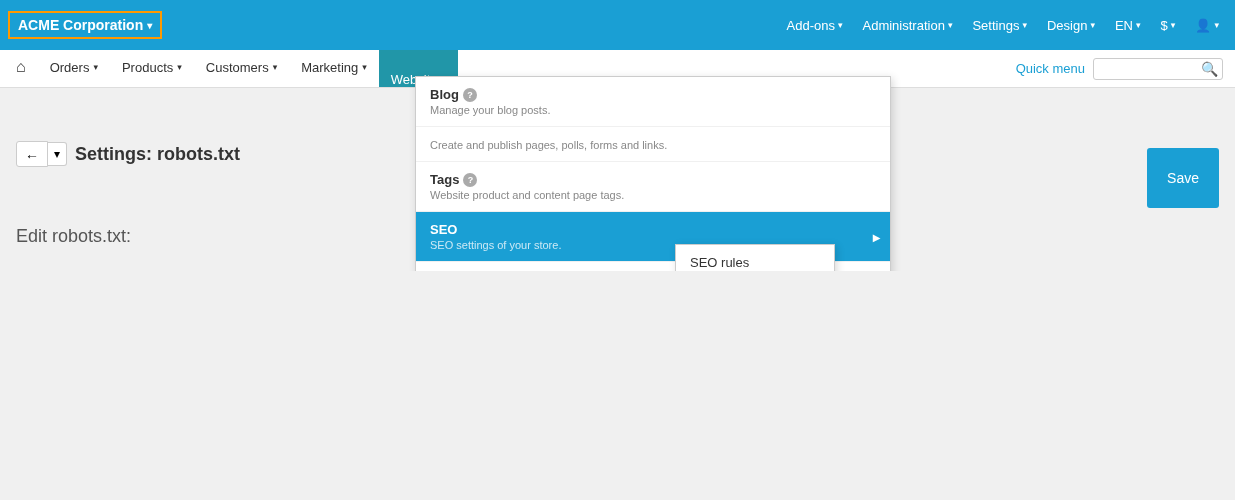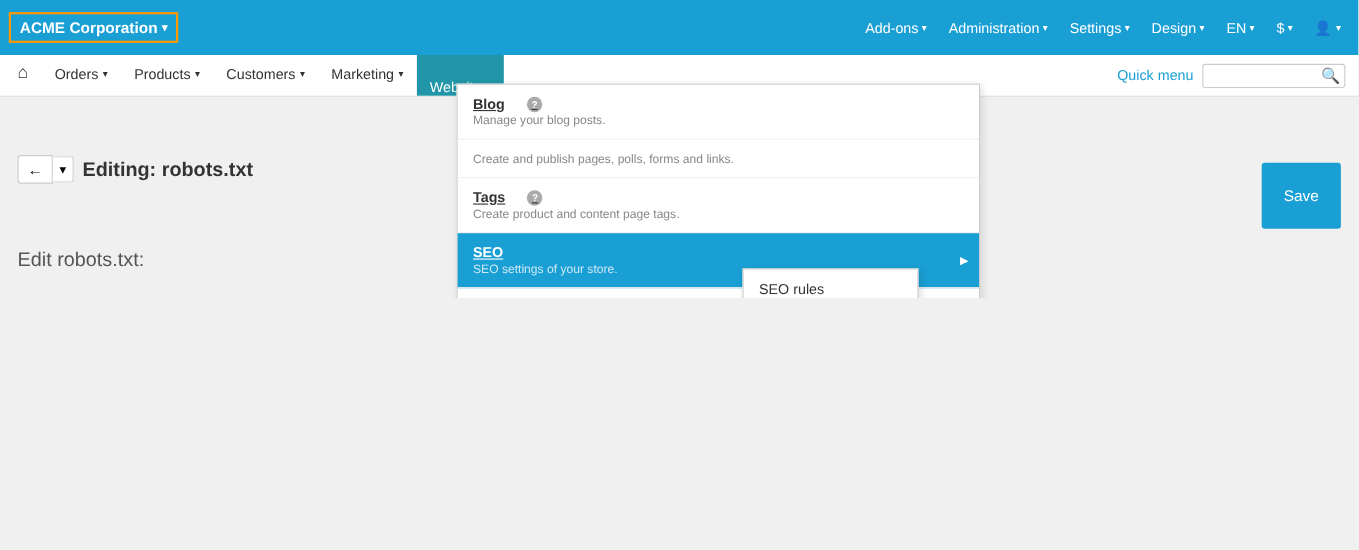--- a/index.html
+++ b/index.html
@@ -194,22 +194,21 @@
       background: #1a9fd4;
       color: #fff;
     }
     .dropdown-item.highlighted .item-desc { color: #cce9f5; }
     .item-title {
       font-size: 13px;
       font-weight: bold;
       color: #333;
       display: flex;
       align-items: flex-end;
-      gap: 20px;
-      text-decoration: underline;
+      gap: 4px;
     }
     .dropdown-item.highlighted .item-title { color: #fff; }
     .item-desc {
       font-size: 11px;
       color: #888;
       margin-top: 2px;
     }
     .item-arrow {
       position: absolute;
       right: 10px;
@@ -334,21 +333,21 @@
         <input class="search-box" type="text" style="">
         <button class="search-icon-btn">🔍</button>
       </div>
     </div>
   </div>
 
   <div class="content-area">
     <div style="display:flex; align-items:center; margin-bottom: 14px;">
       <button class="back-btn">←</button>
       <button class="dropdown-btn">▾</button>
-      <span class="page-title">Editing: robots.txt</span>
+      <span class="page-title">Settings: robots.txt</span>
       <button class="save-btn">Save</button>
     </div>
     <div class="form-row">
       <span class="form-label">Edit robots.txt:</span>
     </div>
   </div>
 
   <div class="dropdown-menu">
 
     <div class="dropdown-item">
@@ -361,21 +360,21 @@
 
     <div class="dropdown-item">
       <div class="item-desc">Create and publish pages, polls, forms and links.</div>
     </div>
 
     <div class="dropdown-item">
       <div class="item-title">
         <span>Tags</span>
         <span class="help-icon">?</span>
       </div>
-      <div class="item-desc">Create product and content page tags.</div>
+      <div class="item-desc">Website product and content page tags.</div>
     </div>
 
     <div class="dropdown-item highlighted">
       <div class="item-title">
         <span>SEO</span>
       </div>
       <div class="item-desc">SEO settings of your store.</div>
       <span class="item-arrow">▶</span>
     </div>
 

